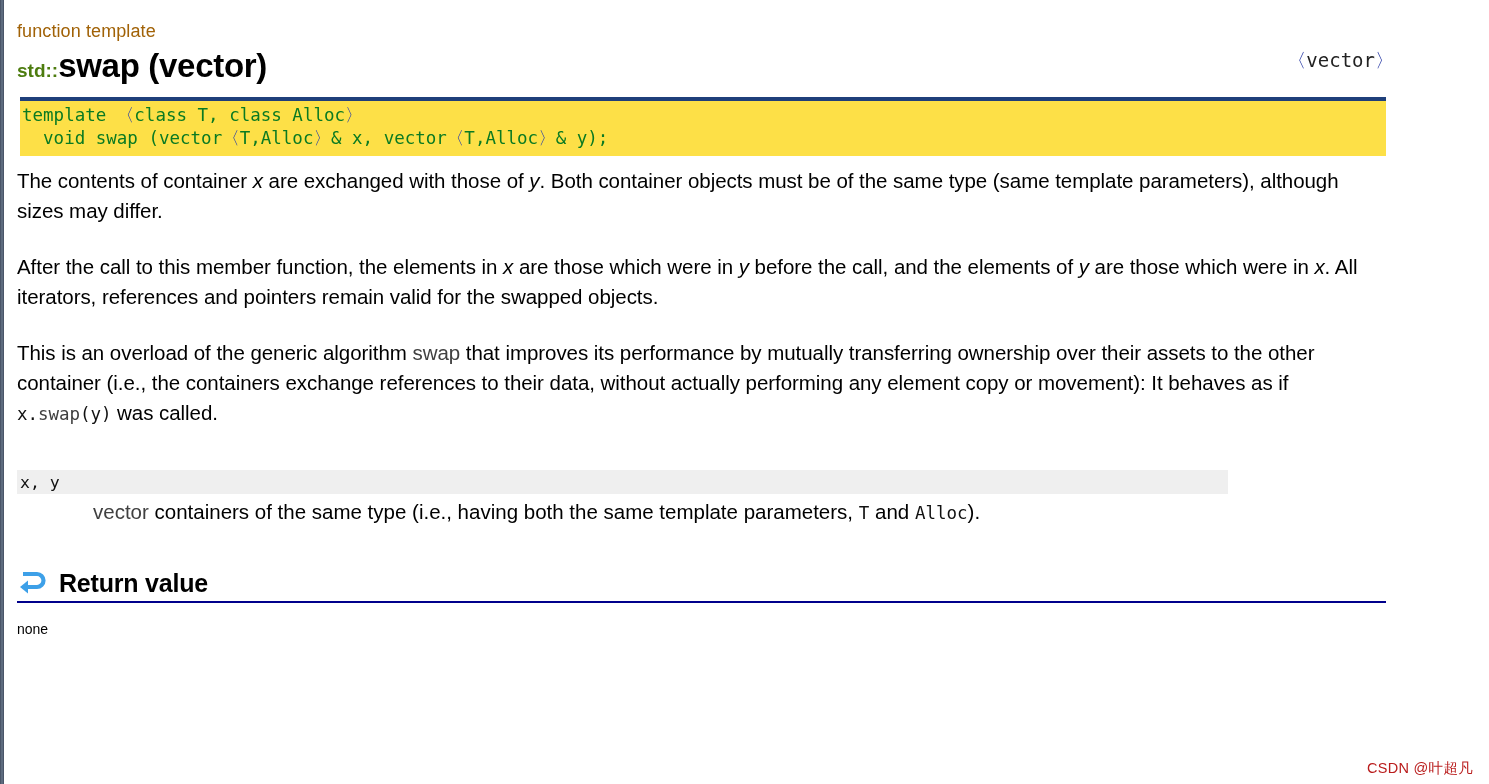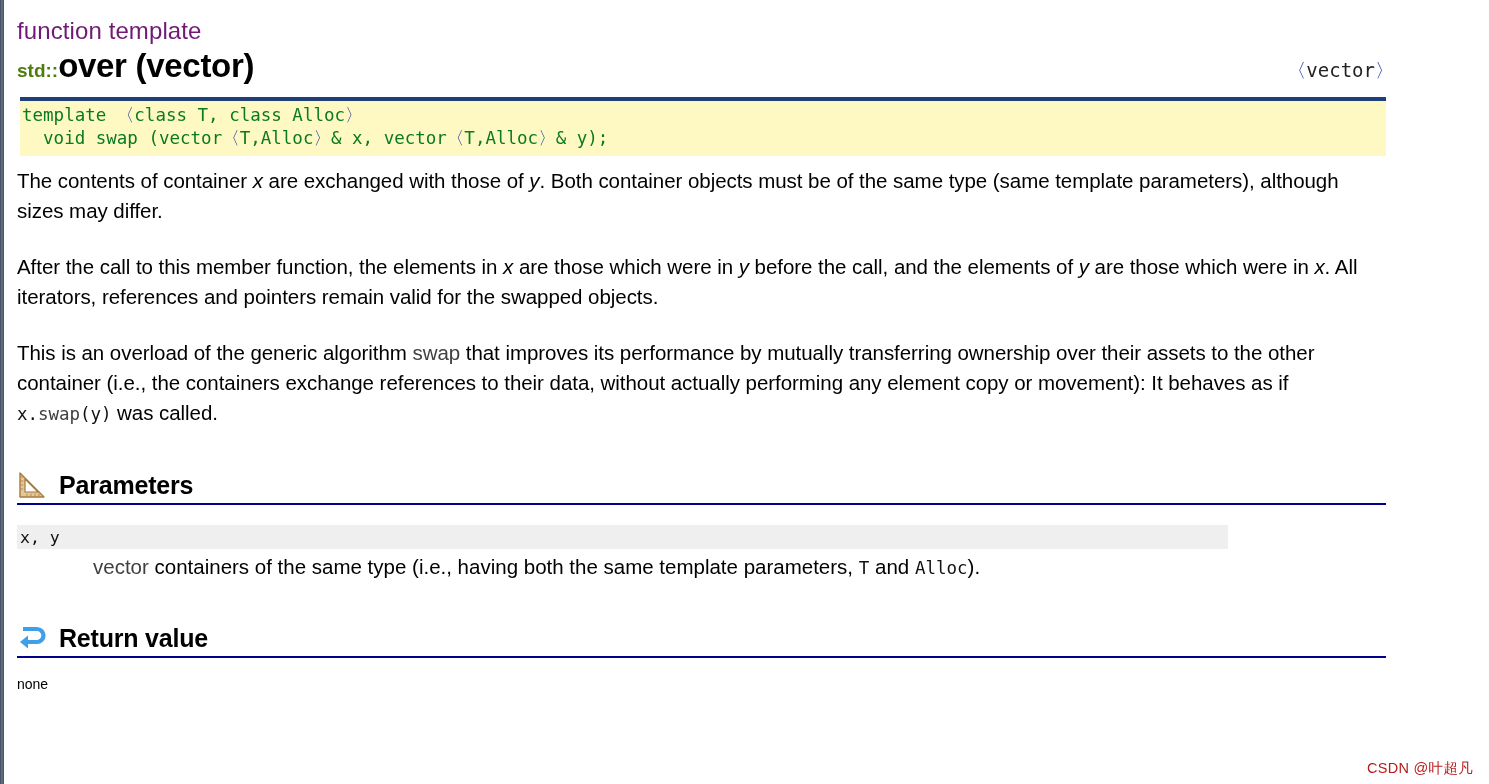--- a/index.html
+++ b/index.html
@@ -45,23 +45,23 @@
   .content {
     padding: 0 0 0 13px;
   }
 
   
   .hdr {
     position: relative;
     padding-top: 18px;
   }
   .hdr-kind {
-    font-size: 24px;
+    font-size: 18px;
     line-height: 26px;
-    color: #701a75;
+    color: #a16207;
     letter-spacing: .1px;
   }
   .hdr-title-row {
     display: flex;
     align-items: flex-end;
     justify-content: space-between;
     padding-right: 95px;
   }
   .hdr-title {
     font-size: 33px;
@@ -73,30 +73,30 @@
   .hdr-title .ns {
     font-size: 19px;
     font-weight: bold;
     color: #4d7c0f;
     letter-spacing: 0;
   }
   .hdr-hfile {
     font-family: "DejaVu Sans Mono", monospace;
     font-size: 19px;
     color: #222222;
-    margin-bottom: 9px;
+    margin-bottom: 19px;
     white-space: nowrap;
   }
   .hdr-hfile .ang { color: #3344aa; }
 
   
   .proto {
     margin: 4px 0 0 3px;
     width: 1366px;
-    background: #fef9c3;
+    background: #fde047;
     border-top: 4px solid #1f3f7a;
     box-sizing: border-box;
     padding: 3px 0 6px 2px;
     font-family: "DejaVu Sans Mono", monospace;
     font-size: 17.5px;
     line-height: 23px;
     color: #0a7a22;
     white-space: pre;
   }
   .proto .ang { color: #2b3fa8; }
@@ -196,53 +196,36 @@
 <div class="page-edge">
     <div class="inner"></div>
   </div>
 
 <div class="page">
   <div class="content">
 
     <div class="hdr">
       <div class="hdr-kind">function template</div>
       <div class="hdr-title-row">
-        <div class="hdr-title"><span class="ns">std::</span><span>over (vector)</span></div>
+        <div class="hdr-title"><span class="ns">std::</span><span>swap (vector)</span></div>
         <div class="hdr-hfile"><span class="ang">〈</span><span>vector</span><span class="ang">〉</span></div>
       </div>
     </div>
 
     <div class="proto"><span>template </span><span class="ang">〈</span><span>class T, class Alloc</span><span class="ang">〉</span>
 <span>  void swap (vector</span><span class="ang">〈</span><span>T,Alloc</span><span class="ang">〉</span><span>&amp; x, vector</span><span class="ang">〈</span><span>T,Alloc</span><span class="ang">〉</span><span>&amp; y);</span></div>
 
 
     <p class="para"><span>The contents of container </span><span class="it">x</span><span> are exchanged with those of </span><span class="it">y</span><span>. Both container objects must be of the same type (same template parameters), although sizes may differ.</span></p>
 
     <p class="para tight"><span>After the call to this member function, the elements in </span><span class="it">x</span><span> are those which were in </span><span class="it">y</span><span> before the call, and the elements of </span><span class="it">y</span><span> are those which were in </span><span class="it">x</span><span>. All iterators, references and pointers remain valid for the swapped objects.</span></p>
 
     <p class="para tight"><span>This is an overload of the generic algorithm </span><a class="lnk" href="#">swap</a><span> that improves its performance by mutually transferring ownership over their assets to the other container (i.e., the containers exchange references to their data, without actually performing any element copy or movement): It behaves as if </span><code class="mono"><span>x.</span><a class="lnk" href="#">swap</a><span>(y)</span></code><span> was called.</span></p>
 
     <div class="section">
-      <div class="section-head">
-        <svg class="sec-icon" viewBox="0 0 30 30">
-          <polygon points="3,3 3,27 27,27" fill="#e4c89a" stroke="#a6793d" stroke-width="1.4" stroke-linejoin="round"></polygon>
-          <polygon points="8,9 8,22 21,22" fill="#ffffff" stroke="#a6793d" stroke-width="1.2" stroke-linejoin="round"></polygon>
-          <g stroke="#b98d4d" stroke-width="1">
-            <line x1="3.2" y1="7" x2="6.3" y2="7"></line>
-            <line x1="3.2" y1="11" x2="6.3" y2="11"></line>
-            <line x1="3.2" y1="15" x2="6.3" y2="15"></line>
-            <line x1="3.2" y1="19" x2="6.3" y2="19"></line>
-            <line x1="10" y1="23.6" x2="10" y2="26.5"></line>
-            <line x1="14" y1="23.6" x2="14" y2="26.5"></line>
-            <line x1="18" y1="23.6" x2="18" y2="26.5"></line>
-            <line x1="22" y1="23.6" x2="22" y2="26.5"></line>
-          </g>
-        </svg>
-        <h3>Parameters</h3>
-      </div>
 
       <div class="param-band">
         <span class="pname">x, y</span>
       </div>
 
       <div class="param-desc"><a class="lnk" href="#">vector</a><span> containers of the same type (i.e., having both the same template parameters, </span><code class="mono">T</code><span> and </span><code class="mono">Alloc</code><span>).</span></div>
     </div>
 
     <div class="section">
       <div class="section-head">

